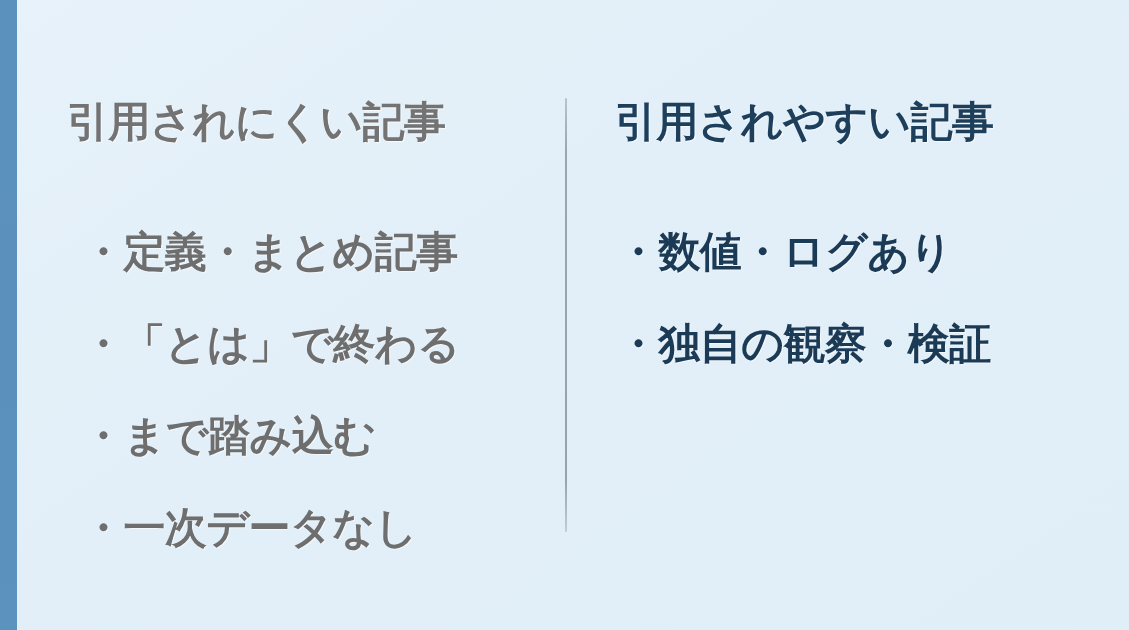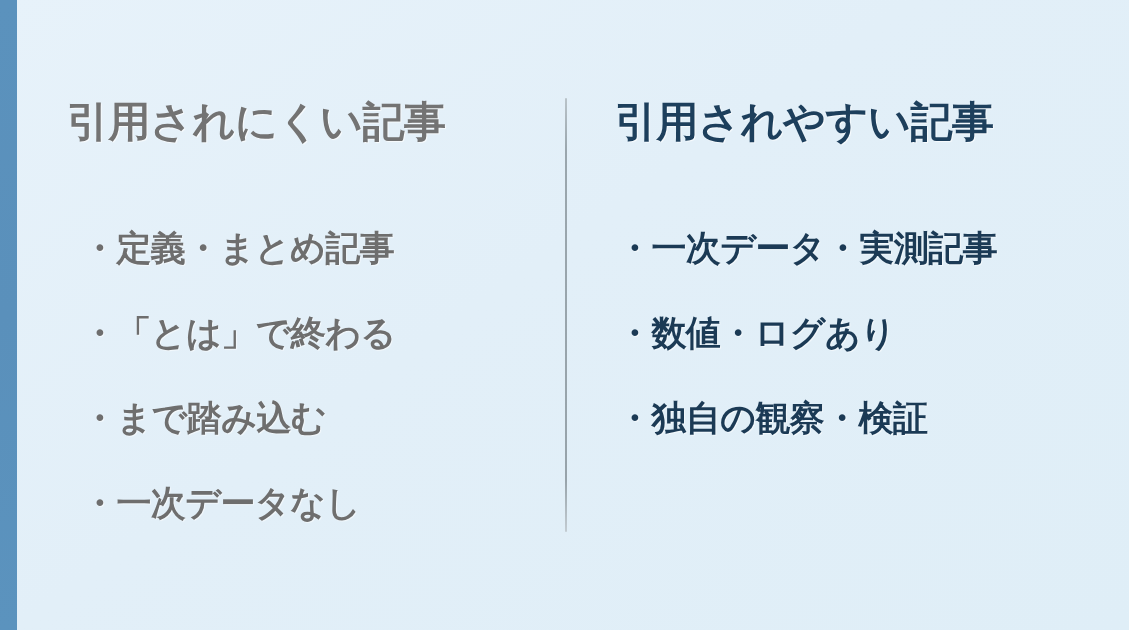--- a/index.html
+++ b/index.html
@@ -88,21 +88,21 @@
 
   .col-title.muted  { color: #737373; }
   .col-title.accent { color: #1d3f5c; }
 
   .bullet-list {
     list-style: none;
     margin-top: 55px;
   }
 
   .bullet-item {
-    font-size: 35px;
+    font-size: 42px;
     font-weight: 700;
     line-height: 1;
     letter-spacing: -0.6px;
     white-space: nowrap;
     margin-bottom: 50px;
     text-shadow: 1px 1px 1px rgba(255,255,255,0.6);
   }
 
   .bullet-item:last-child { margin-bottom: 8px; }
 
@@ -124,21 +124,20 @@
         <li class="bullet-item">・定義・まとめ記事</li>
         <li class="bullet-item">・「とは」で終わる</li>
         <li class="bullet-item">・まで踏み込む</li>
         <li class="bullet-item">・一次データなし</li>
       </ul>
     </div>
 
     <div class="column column-right">
       <h2 class="col-title accent">引用されやすい記事</h2>
       <ul class="bullet-list">
-        <li class="bullet-item">・一次データ・実測記事</li>
         <li class="bullet-item">・数値・ログあり</li>
         <li class="bullet-item">・独自の観察・検証</li>
       </ul>
     </div>
 
     <div class="divider"></div>
 
   </div>
 </div>
 

